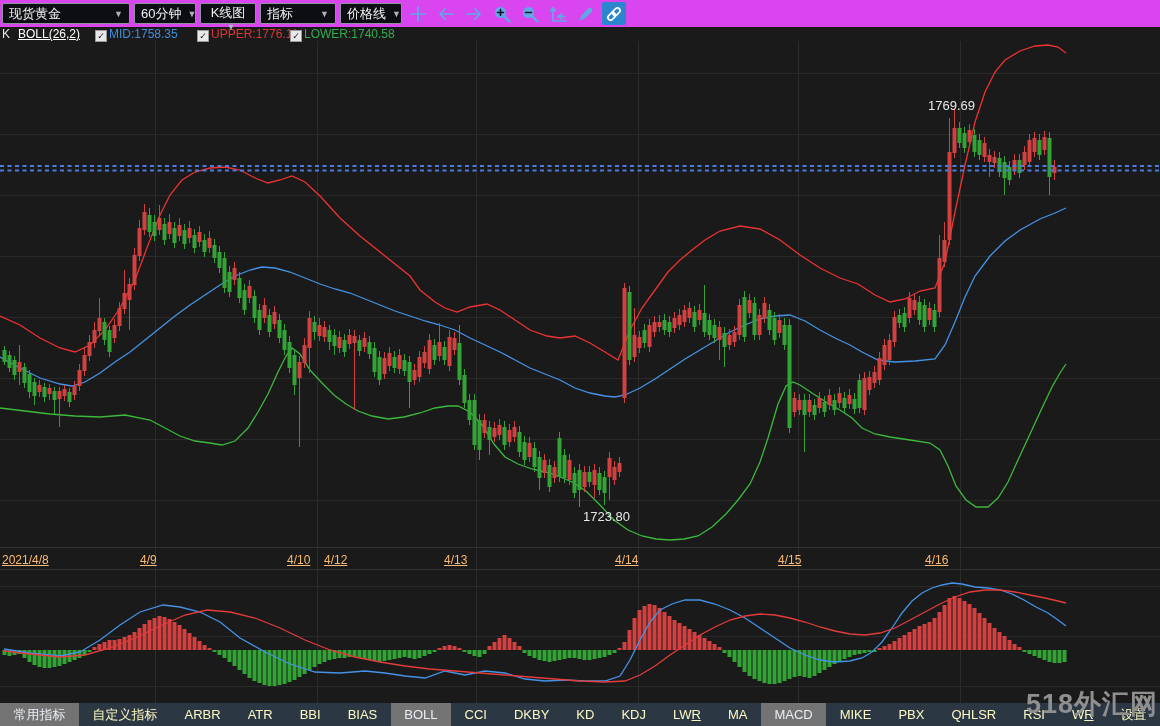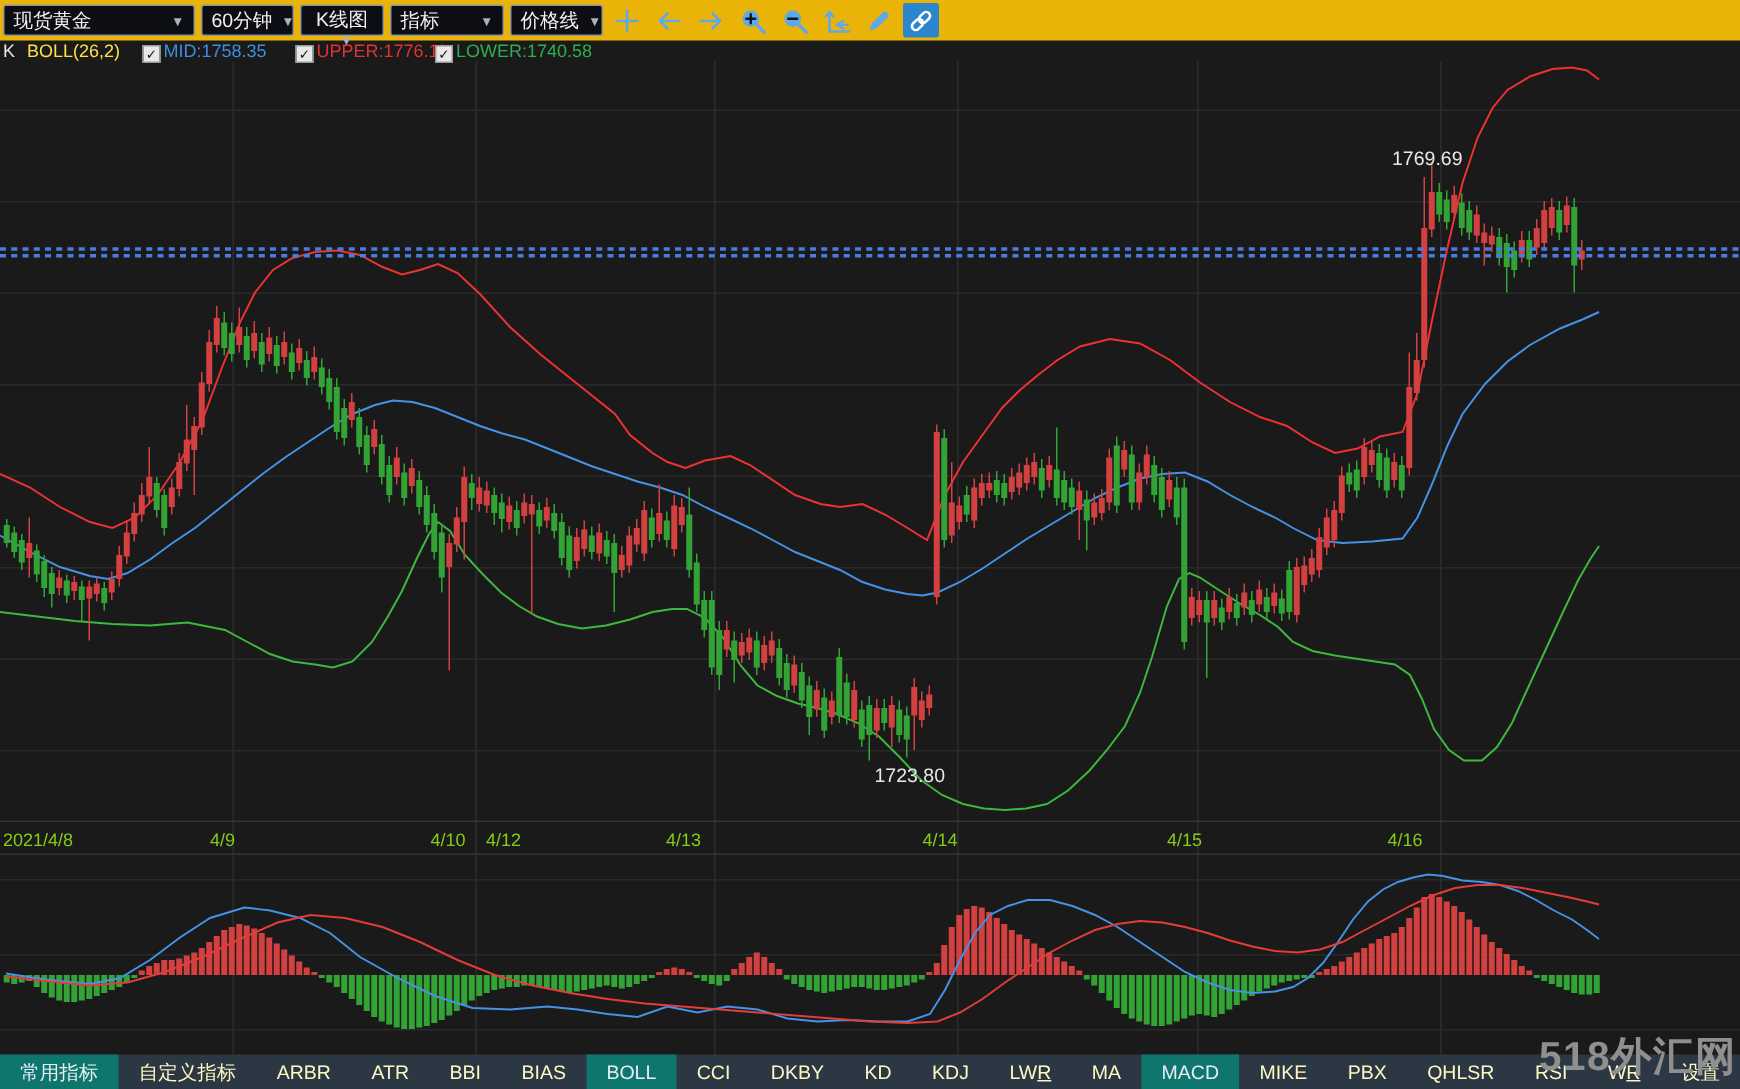--- a/index.html
+++ b/index.html
@@ -2,41 +2,41 @@
 <html><head>
 <meta charset="utf-8">
 <title>K Chart</title>
 <style>
   html,body{margin:0;padding:0;background:#1a1a1a;}
   body{width:1160px;height:726px;position:relative;overflow:hidden;
        font-family:"Liberation Sans","DejaVu Sans",sans-serif;color:#cfcfcf;}
   #stage{position:absolute;inset:0;}
   svg#chart-svg{position:absolute;left:0;top:0;z-index:1;}
   
-  .toolbar{position:absolute;left:0;top:0;width:1160px;height:27px;background:#eab308;
+  .toolbar{position:absolute;left:0;top:0;width:1160px;height:27px;background:#d946ef;
            display:flex;align-items:center;gap:4px;padding-left:2px;box-sizing:border-box;z-index:5;text-align:center;}
   .dd{height:21px;background:#0c0e13;border:1px solid #8d939c;border-radius:2px;display:flex;
       align-items:center;justify-content:space-between;padding:0 6px;box-sizing:border-box;cursor:pointer;}
   .dd .lbl{color:#f2f2f2;font-size:13px;white-space:nowrap;}
   .dd .caret{color:#aab2bc;font-size:9px;margin-left:6px;}
   .iconbtn{width:24px;height:23px;display:flex;align-items:center;justify-content:center;border-radius:2px;cursor:pointer;}
   .iconbtn.active{background:#2b86ce;}
   
   .ind-row{position:absolute;left:0;width:1160px;height:14px;z-index:4;font-size:12px;}
   .ind-row .tag{position:absolute;white-space:nowrap;}
   .cb{display:inline-block;width:10px;height:10px;background:#e8e8e8;border:1px solid #9a9a9a;
       color:#1a1a1a;font-size:9px;line-height:10px;text-align:center;vertical-align:-1px;margin-right:2px;cursor:pointer;}
   
-  .date-label{position:absolute;font-size:12px;color:#84cc16;z-index:3;white-space:nowrap;}
+  .date-label{position:absolute;font-size:12px;color:#fdba74;z-index:3;white-space:nowrap;text-decoration:underline;}
   
   .tabbar{position:absolute;left:0;top:703px;width:1160px;height:23px;background:#2c3744;
           display:flex;align-items:stretch;z-index:6;}
   .tab{flex:1 1 auto;display:flex;align-items:center;justify-content:center;font-size:13px;
        color:#fef9c3;cursor:pointer;white-space:nowrap;padding:0 6px;}
-  .tab.active{background:#0f766e;color:#e8eef5;align-items:center;}
+  .tab.active{background:#737373;color:#e8eef5;align-items:center;}
   .watermark{position:absolute;right:2px;top:686px;font-size:27px;font-weight:bold;color:#8f8f8f;
              z-index:7;letter-spacing:1px;pointer-events:none;}
 </style>
 </head>
 <body>
 
 <div id="stage">
   <svg id="chart-svg" width="1160" height="726" viewBox="0 0 1160 726">
       <g>
         <line x1="155.5" y1="41" x2="155.5" y2="703" stroke="#2c2c2c" stroke-width="1"></line>
@@ -781,21 +781,21 @@
           <g transform="rotate(-45 10 10)">
             <rect x="2.5" y="7.4" width="8.4" height="5.2" rx="2.6"></rect>
             <rect x="9.1" y="7.4" width="8.4" height="5.2" rx="2.6"></rect>
           </g>
         </svg>
       </div>
     </div>
 
   <div class="ind-row" style="top:27px;" id="boll-row">
     <span class="tag" style="left:2px;color:#e6e6e6;">K</span>
-    <span class="tag" style="left:18px;color:#fde047;">BOLL(26,2)</span>
+    <span class="tag" style="left:18px;color:#ffffff;text-decoration:underline;">BOLL(26,2)</span>
   <span class="tag" style="left: 95px; color: rgb(62, 142, 224);"><span class="cb">✓</span><span>MID:1758.35</span></span>
       <span class="tag" style="left: 197px; color: rgb(226, 51, 51);"><span class="cb">✓</span><span>UPPER:1776.11</span></span>
       <span class="tag" style="left: 290px; color: rgb(47, 174, 78);"><span class="cb">✓</span><span>LOWER:1740.58</span></span>
     </div>
 
   <div id="date-axis">
       <div class="date-label" style="left: 2px; top: 553px;">2021/4/8</div>
       <div class="date-label" style="left: 140px; top: 553px;">4/9</div>
       <div class="date-label" style="left: 287px; top: 553px;">4/10</div>
       <div class="date-label" style="left: 324px; top: 553px;">4/12</div>

